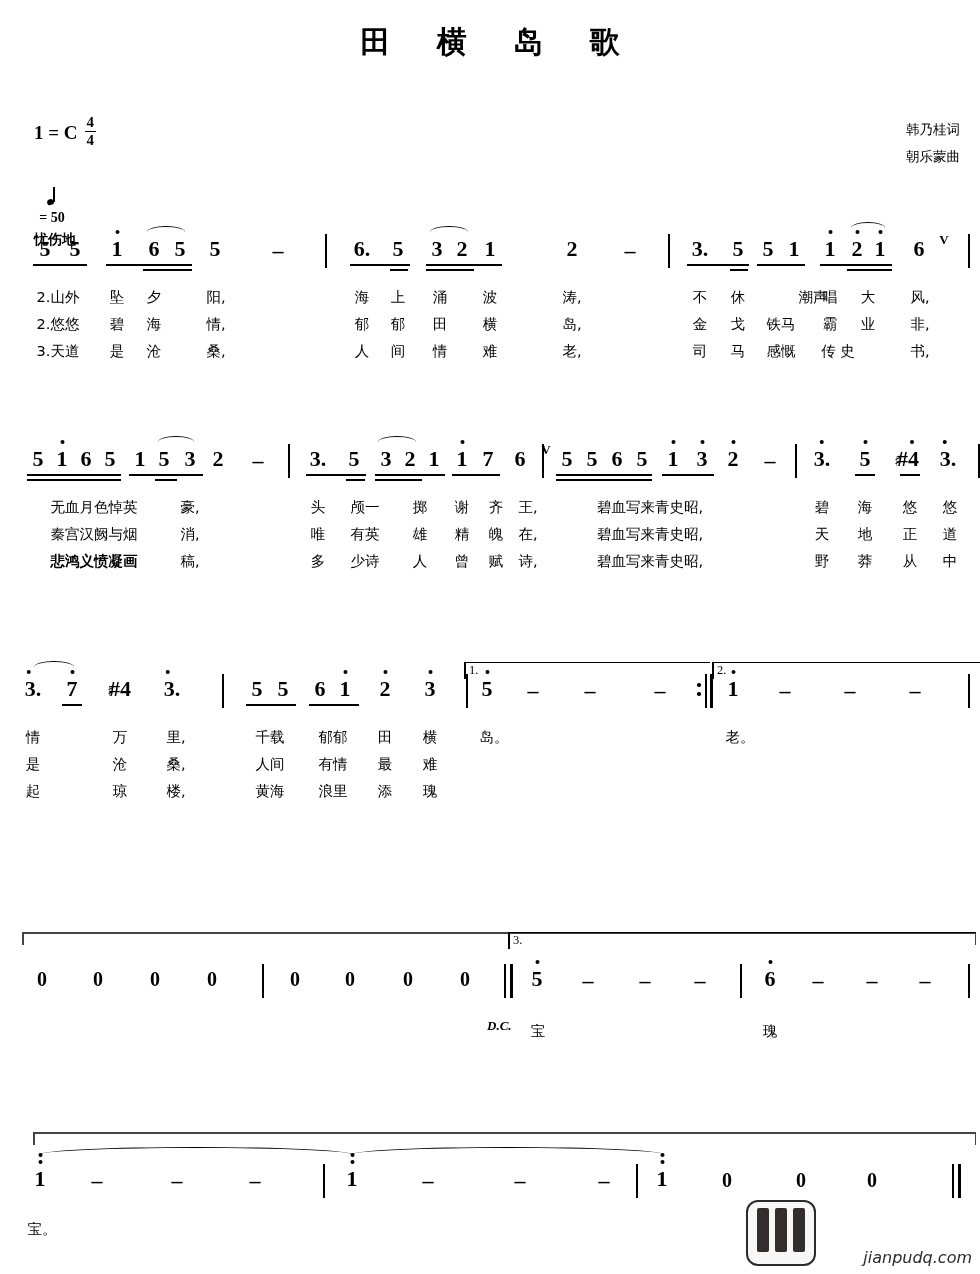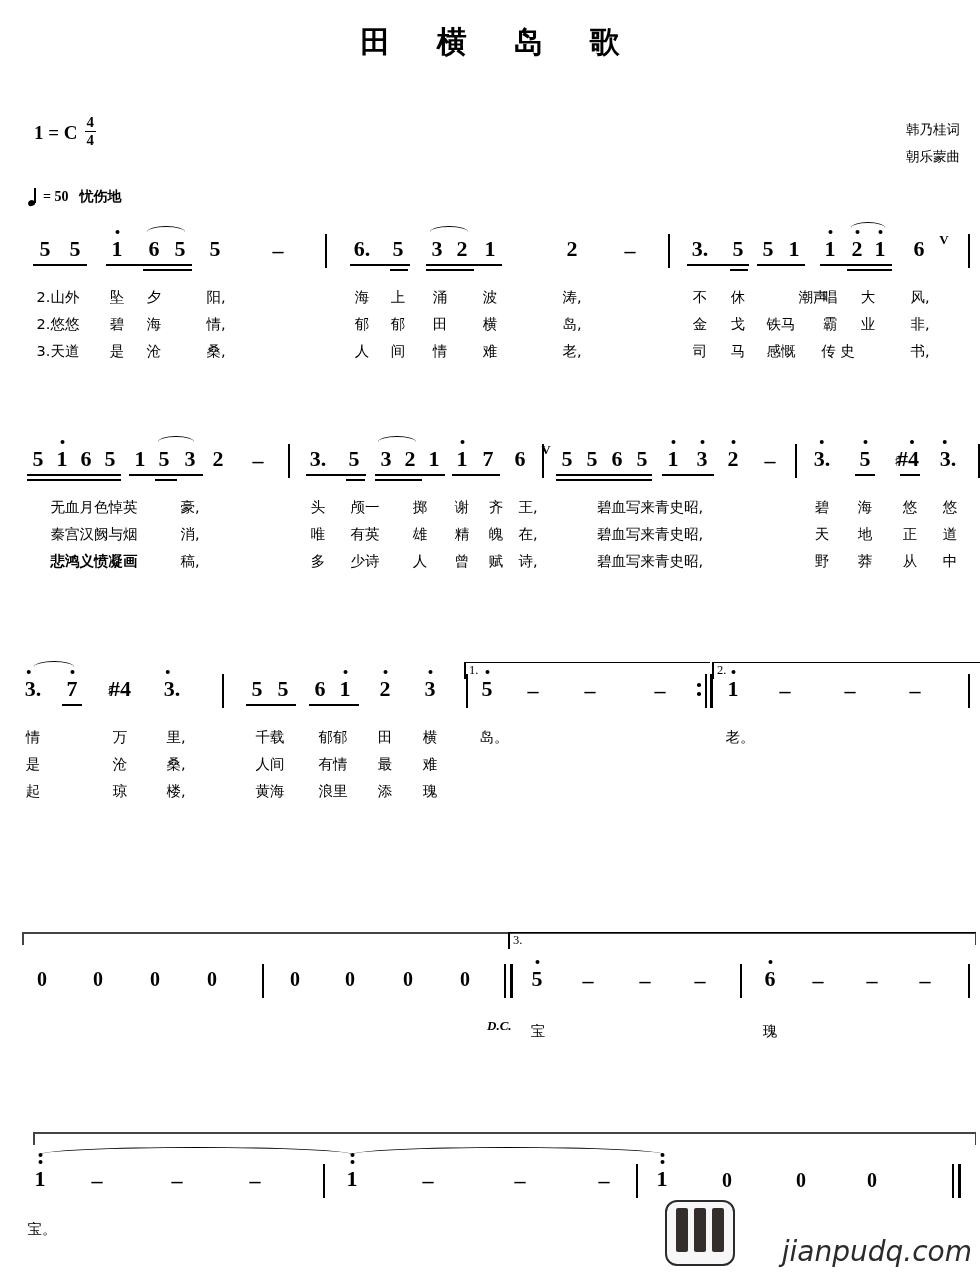--- a/index.html
+++ b/index.html
@@ -18,21 +18,21 @@
           font-family:"Liberation Serif",serif;display:flex;align-items:center;gap:7px;}
   .frac{display:inline-flex;flex-direction:column;align-items:center;line-height:1;
         font-size:15px;font-weight:bold;position:relative;top:-1px;}
   .frac .num{padding:0 2px 1px;}
   .frac .den{padding:1px 2px 0;border-top:1.6px solid #000;}
 
   .credits{position:absolute;right:20px;top:116px;text-align:left;font-size:13.5px;
            font-family:"DejaVu Serif",serif;line-height:2.0;}
 
   .tempo{position:absolute;left:28px;top:188px;display:flex;align-items:center;
-         gap:5px;font-size:14px;font-weight:bold;}
+         gap:5px;font-size:14px;font-weight:bold;flex-direction:column;}
   .qnote{display:inline-block;position:relative;width:10px;height:17px;}
   .qnote .head{position:absolute;left:0;bottom:0;width:7px;height:6px;background:#000;
                border-radius:50% 50% 50% 50%/60% 60% 40% 40%;transform:rotate(-18deg);}
   .qnote .stem{position:absolute;left:6px;bottom:3px;width:1.6px;height:15px;background:#000;}
   .tempo .mood{font-family:"DejaVu Sans",sans-serif;font-size:14px;margin-left:6px;}
 
   
   .system{position:absolute;left:0;width:980px;}
   .noterow{position:relative;height:46px;}
   .lyricrow{position:relative;height:27px;}
@@ -94,21 +94,21 @@
   
   .wm{position:absolute;right:8px;bottom:8px;display:flex;align-items:flex-end;gap:8px;}
   .wm .keys{width:66px;height:62px;border:2px solid #2b2b2b;border-radius:12px;
             background:#f7f7f7;position:relative;overflow:hidden;}
   .wm .keys i{position:absolute;top:6px;width:12px;height:44px;background:#332d2b;border-radius:2px;}
   .wm .keys i:nth-child(1){left:9px;}
   .wm .keys i:nth-child(2){left:27px;}
   .wm .keys i:nth-child(3){left:45px;}
   .wm .wtxt{display:flex;flex-direction:column;line-height:1;}
   .wm .cn{font-family:"DejaVu Sans",sans-serif;font-weight:bold;font-size:40px;color:#2b2b2b;}
-  .wm .en{font-family:"DejaVu Sans",sans-serif;font-style:italic;font-size:28px;color:#2b2b2b;margin-top:3px;margin-left:39px;}
+  .wm .en{font-family:"DejaVu Sans",sans-serif;font-style:italic;font-size:16px;color:#2b2b2b;margin-top:3px;margin-left:39px;}
 </style>
 </head>
 <body>
 
 <div class="title">田 横 岛 歌</div>
 
 <div class="keysig">
   <span>1 = C</span>
   <span class="frac">
     <span class="num">4</span>

